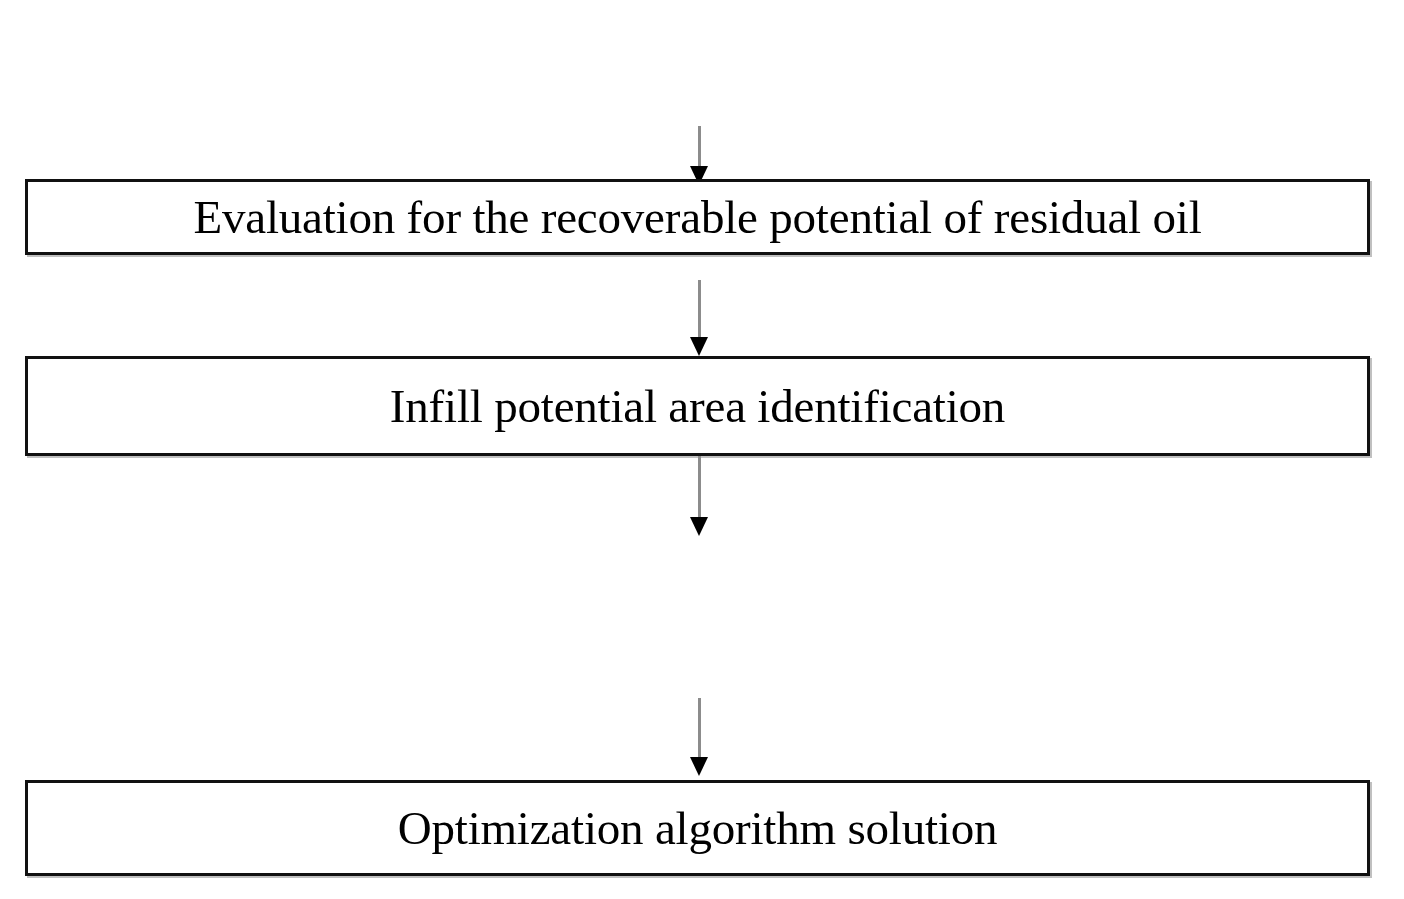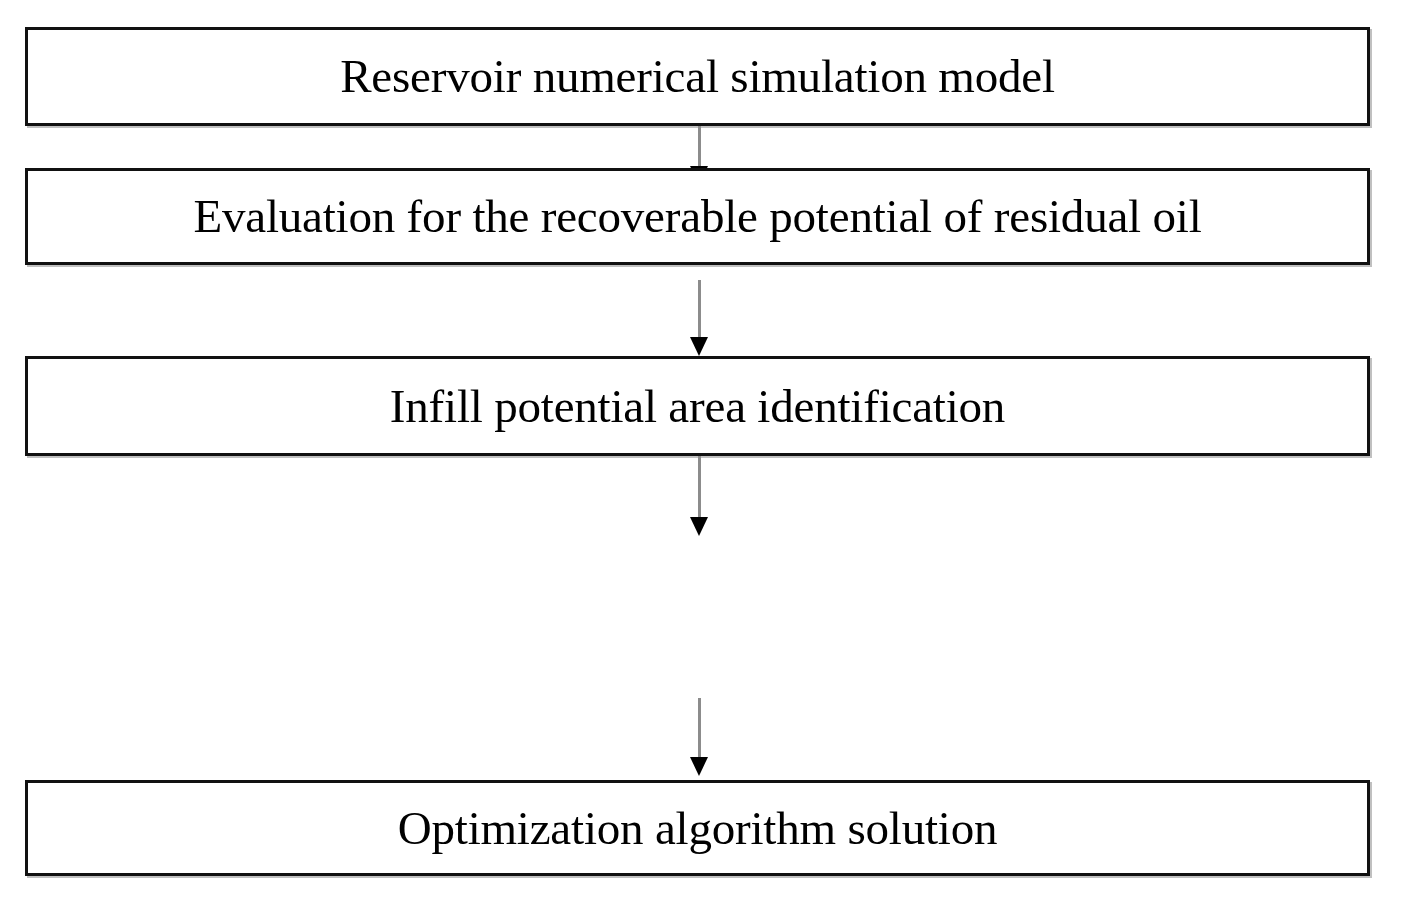--- a/index.html
+++ b/index.html
@@ -37,21 +37,21 @@
     padding: 0 10px;
     box-sizing: border-box;
     font-size: 47px;
     line-height: 67px;
     color: #000000;
     letter-spacing: -0.2px;
     white-space: pre-line;
   }
   
   .node-1 { top: 27px;  height: 99px;  }
-  .node-2 { top: 168px; height: 97px;  }
+  .node-2 { top: 179px; height: 76px;  }
   .node-3 { top: 356px; height: 100px; justify-content: center; }
   .node-4 { top: 536px; height: 162px; }
   .node-5 { top: 780px; height: 96px; font-family: Liberation Serif, serif; }
 
   .connector {
     position: absolute;
     width: 24px;
     margin-left: -12px;
   }
   .connector .stem {
@@ -81,23 +81,20 @@
   .conn-3 { left: 699px; top: 456px; height: 80px; }
   .conn-3 .stem { height: 63px; }
   .conn-4 { left: 699px; top: 698px; height: 78px; }
   .conn-4 .stem { height: 61px; }
 </style>
 </head>
 <body>
 
 <div id="canvas">
 
-  <div class="flow-node node-1">
-    <span class="flow-node-label">Reservoir numerical simulation model</span>
-  </div>
 
   <div class="connector conn-1">
     <div class="stem"></div>
     <div class="head"></div>
   </div>
 
   <div class="flow-node node-2">
     <span class="flow-node-label">Evaluation for the recoverable potential of residual oil</span>
   </div>
 

